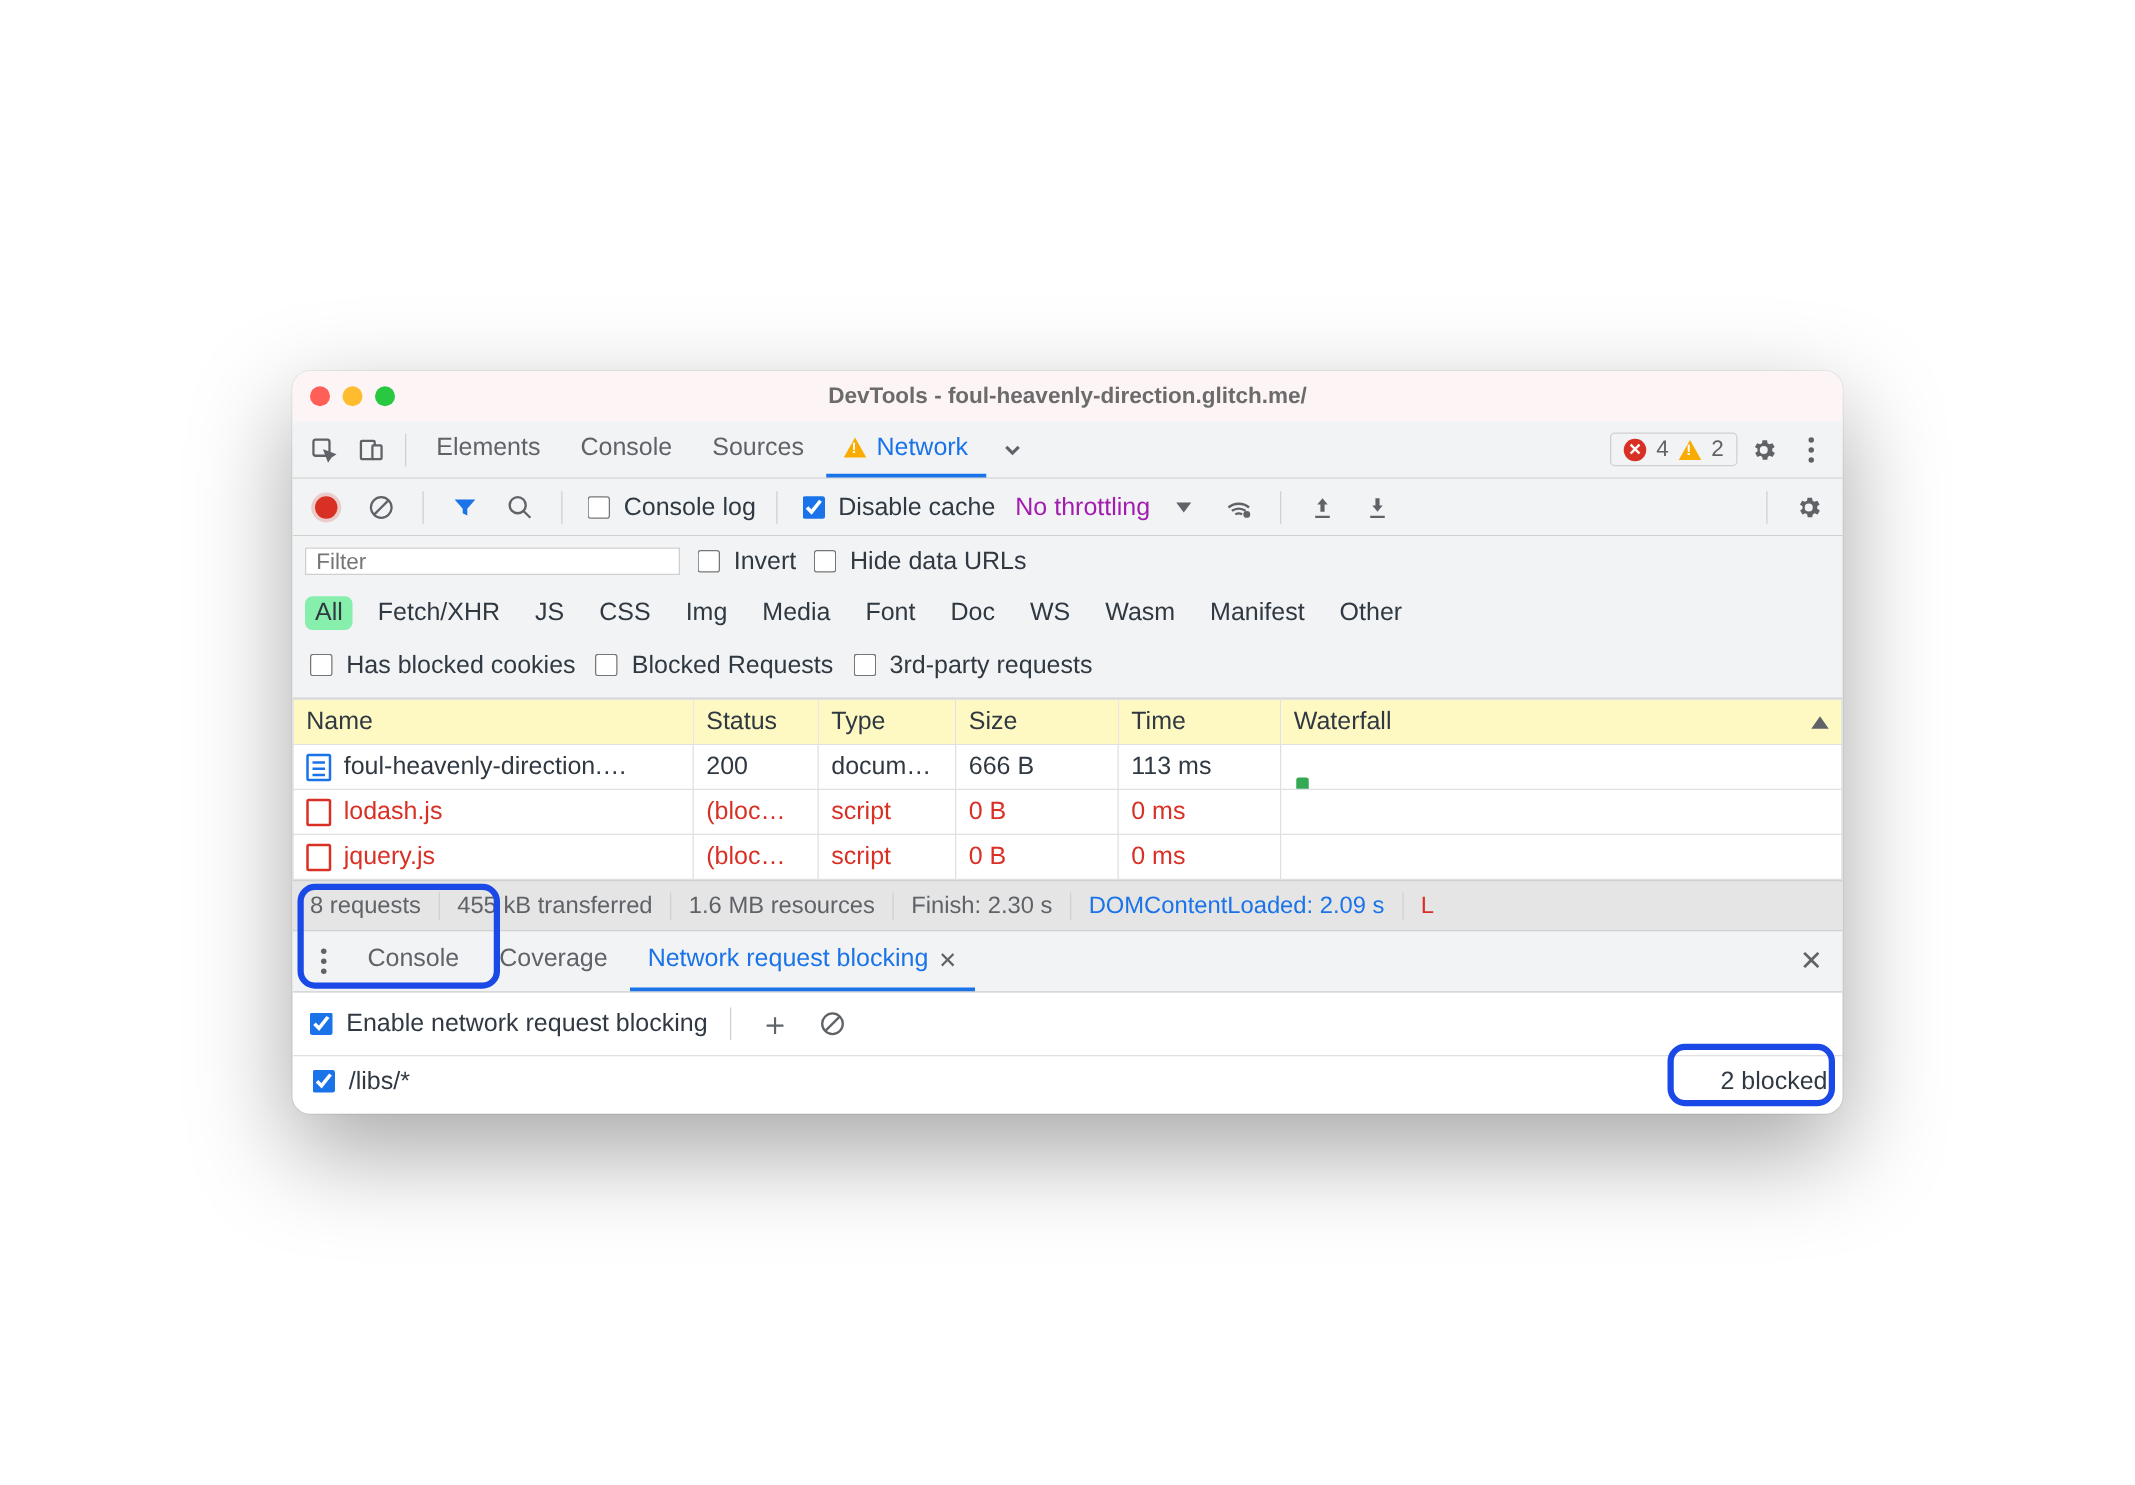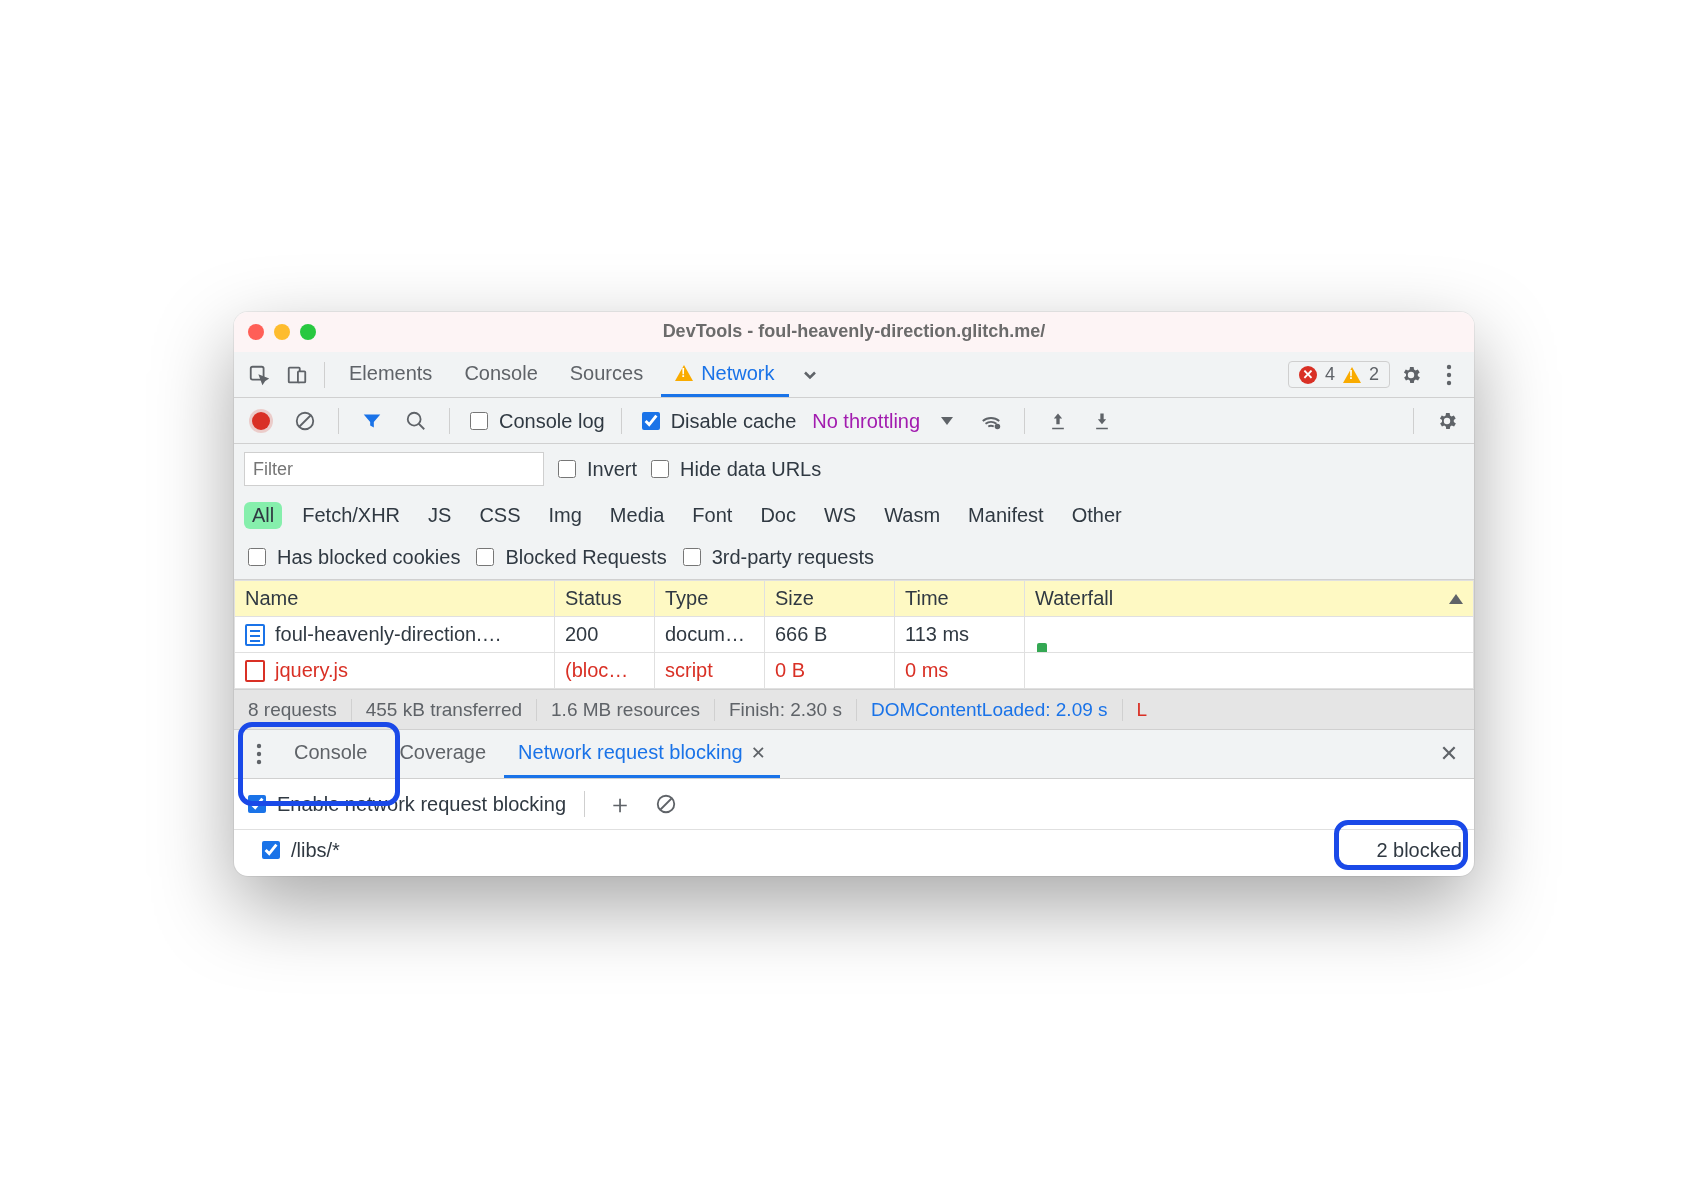--- a/index.html
+++ b/index.html
@@ -86,21 +86,21 @@
   }
   .toolbar { height:46px; }
   .rec-dot { width:18px; height:18px; border-radius:50%; background:#d93025; box-shadow:0 0 0 3px rgba(217,48,37,0.2); }
   .chk { display:flex; align-items:center; gap:8px; color:#303942; font-size:20px; }
   .chk input { width:18px; height:18px; accent-color:#1a73e8; }
   .link-text { color:#a21caf; }
   .caret-down { width:0; height:0; border-left:6px solid transparent; border-right:6px solid transparent; border-top:8px solid #5f6368; }
 
   .filterbar { padding:8px 10px 10px; min-height:130px; align-content:flex-start; }
   .filter-input {
-    width: 300px; height:34px; border:1px solid #cfcfcf;
+    width: 300px; height:22px; border:1px solid #cfcfcf;
     background:#fff; padding:5px 8px; font-size:18px; color:#5f6368;
   }
   .filter-row { display:flex; align-items:center; gap:12px; width:100%; margin-top:6px; flex-wrap:wrap; }
   .pill { padding:2px 8px; border-radius:6px; color:#303942; font-size:20px; }
   .pill.active { background:#86efac; }
 
   
   .table { width:100%; border-collapse:collapse; }
   .table th, .table td {
     border:1px solid #e0e0e0; padding:6px 10px; font-size:20px; text-align:left;
@@ -144,21 +144,20 @@
     height:50px; padding:0 8px;
   }
   .drawer-toolbar {
     display:flex; align-items:center; gap:12px;
     padding:8px 10px;
     border-bottom:1px solid #e0e0e0;
   }
   .pattern-row {
     display:flex; align-items:center; justify-content:space-between;
     padding:8px 12px 14px;
-    margin-left:12px;
   }
   .highlight {
     border:5px solid #1a49e8;
     border-radius:14px;
     position:absolute;
     pointer-events:none;
   }
   svg { display:block; }
 </style>
 </head>
@@ -360,20 +359,35 @@
               <div class="wf-cell">
                 <div class="wf-bar" style="left:2px;width:0px;background:#34a853;"></div>
           <div class="wf-bar" style="left:2px;width:10px;background:#34a853;"></div>
               </div>
             </td>
           </tr>
           <tr>
     <td class="col-name">
               <div class="name-cell">
                 <span class="file-ic err"></span>
+                <span class="blocked">lodash.js</span>
+              </div>
+            </td>
+    <td class="col-status blocked">(bloc…</td>
+    <td class="col-type blocked">script</td>
+    <td class="col-size td-right blocked">0 B</td>
+    <td class="col-time td-right blocked">0 ms</td>
+    <td class="col-wf">
+              <div class="wf-cell"></div>
+            </td>
+          </tr>
+          <tr>
+    <td class="col-name">
+              <div class="name-cell">
+                <span class="file-ic err"></span>
                 <span class="blocked">jquery.js</span>
               </div>
             </td>
     <td class="col-status blocked">(bloc…</td>
     <td class="col-type blocked">script</td>
     <td class="col-size td-right blocked">0 B</td>
     <td class="col-time td-right blocked">0 ms</td>
     <td class="col-wf">
               <div class="wf-cell"></div>
             </td>

